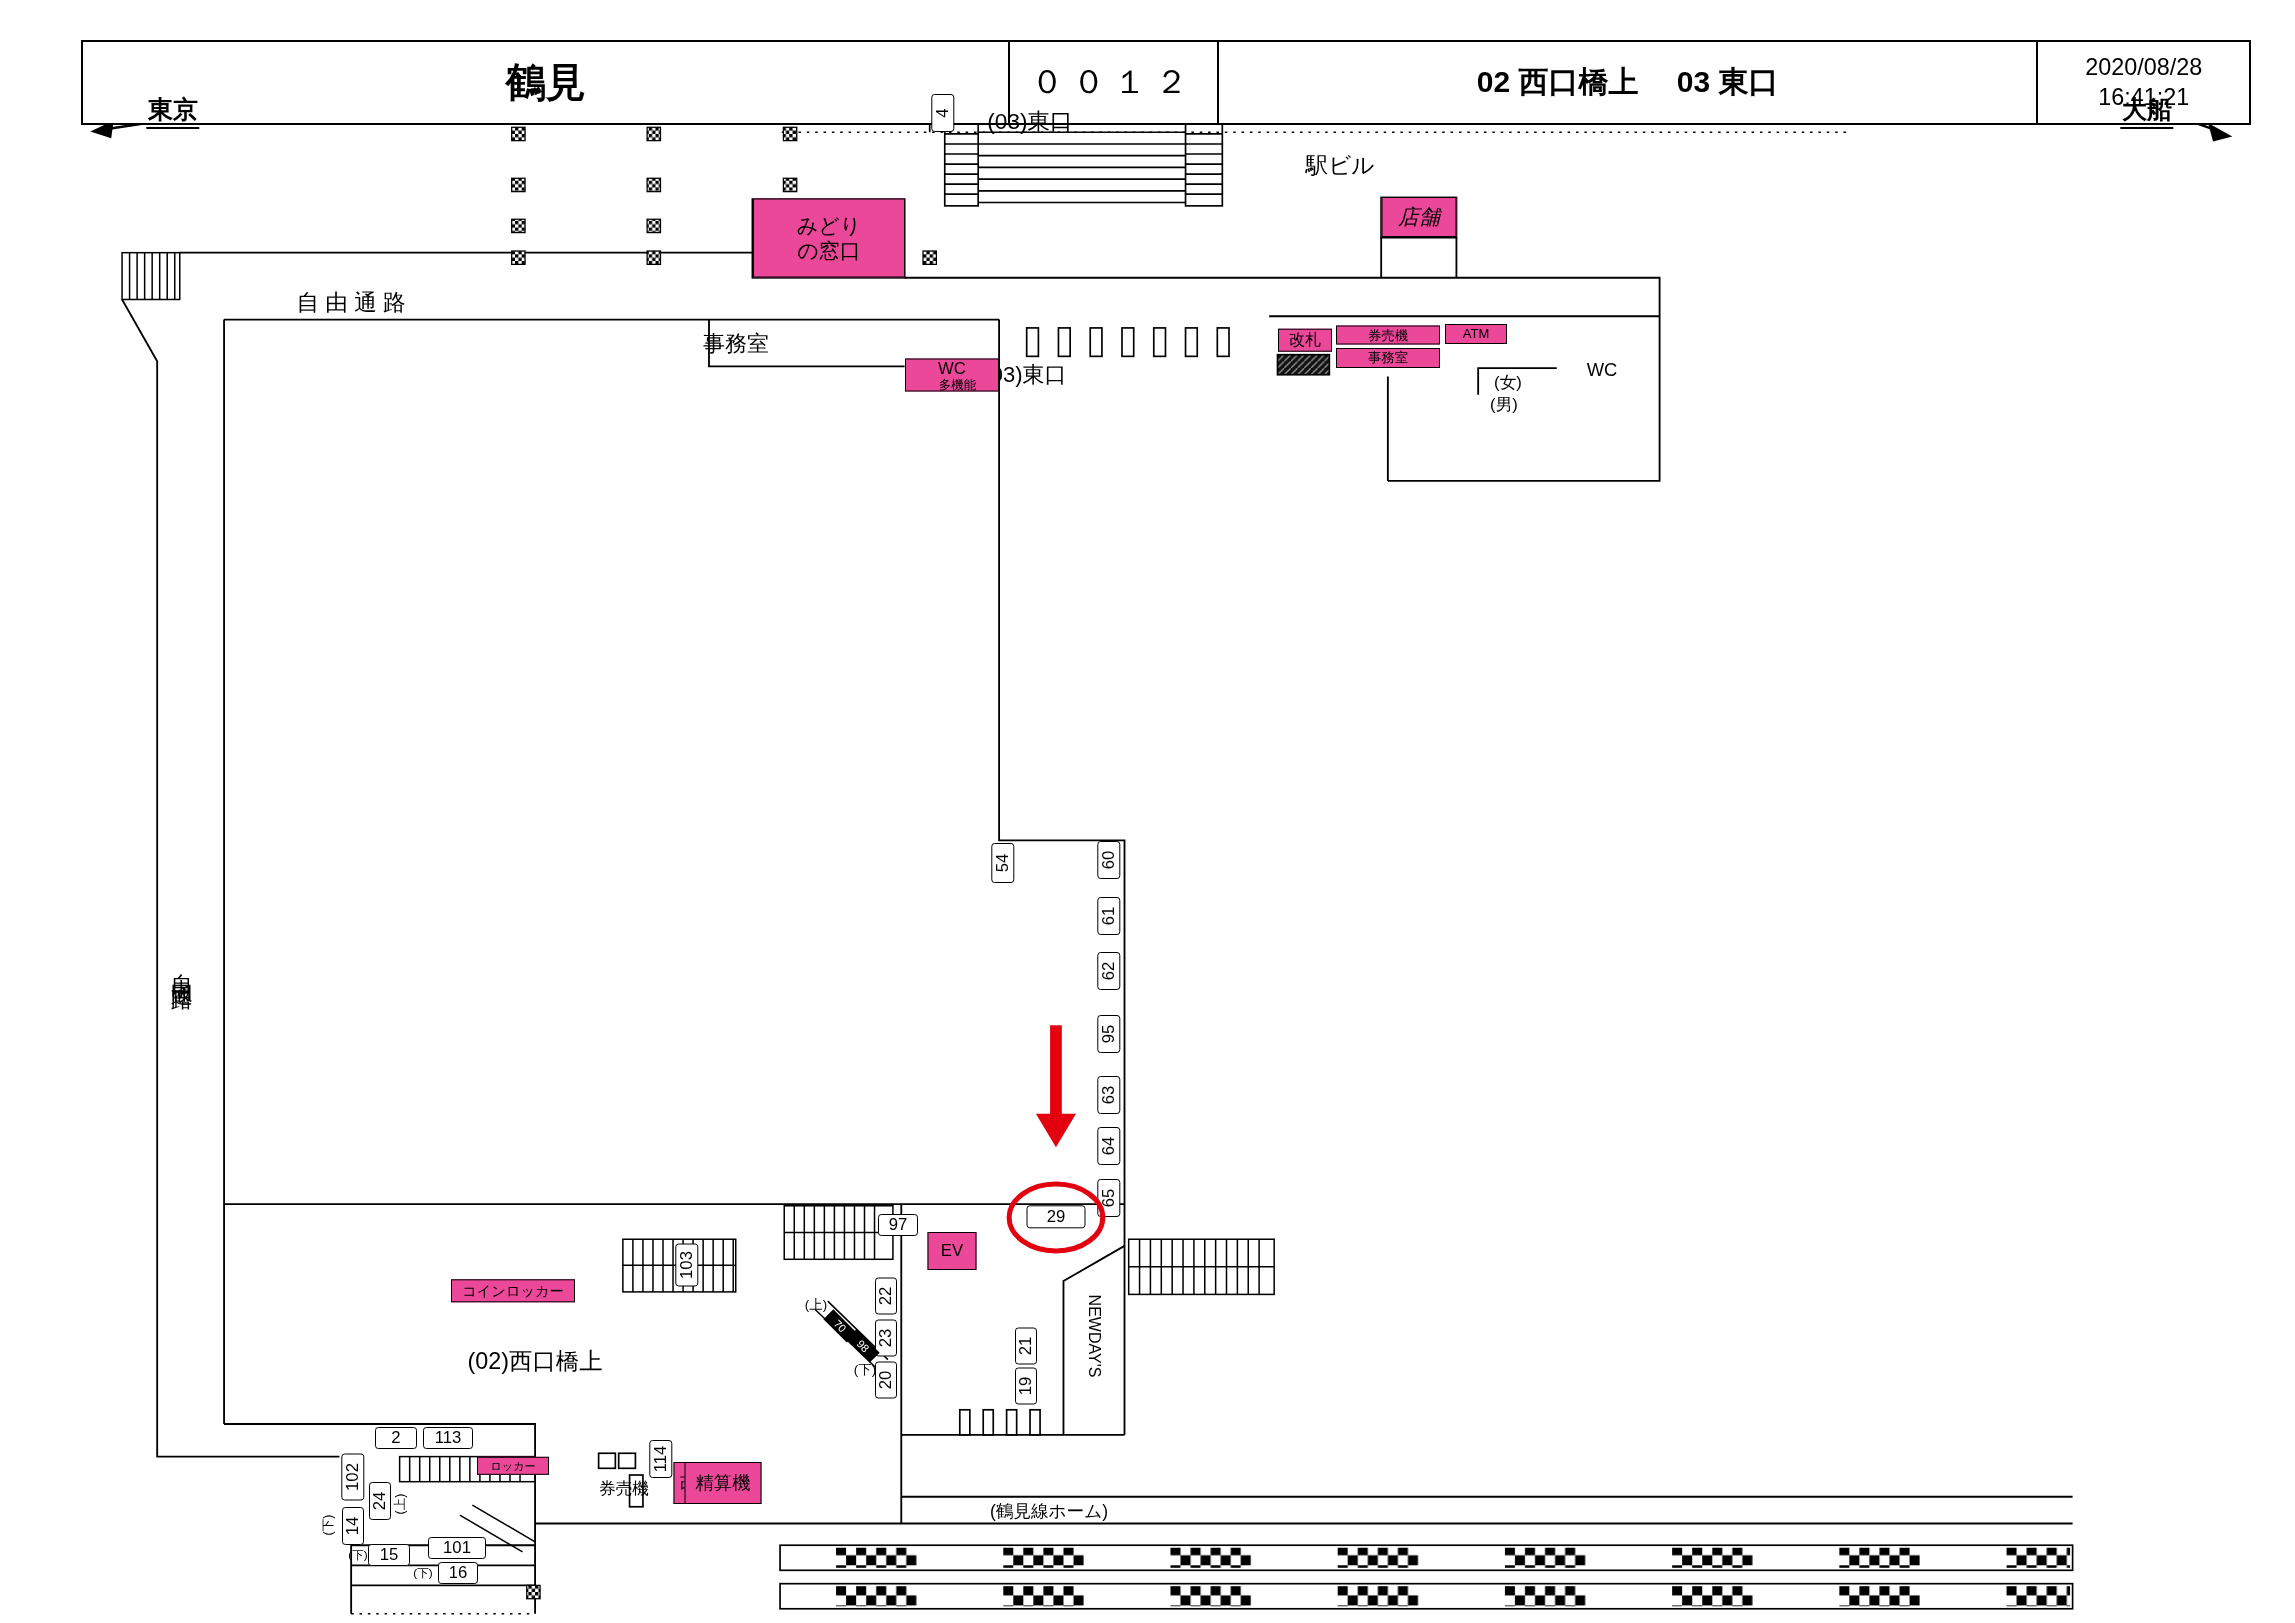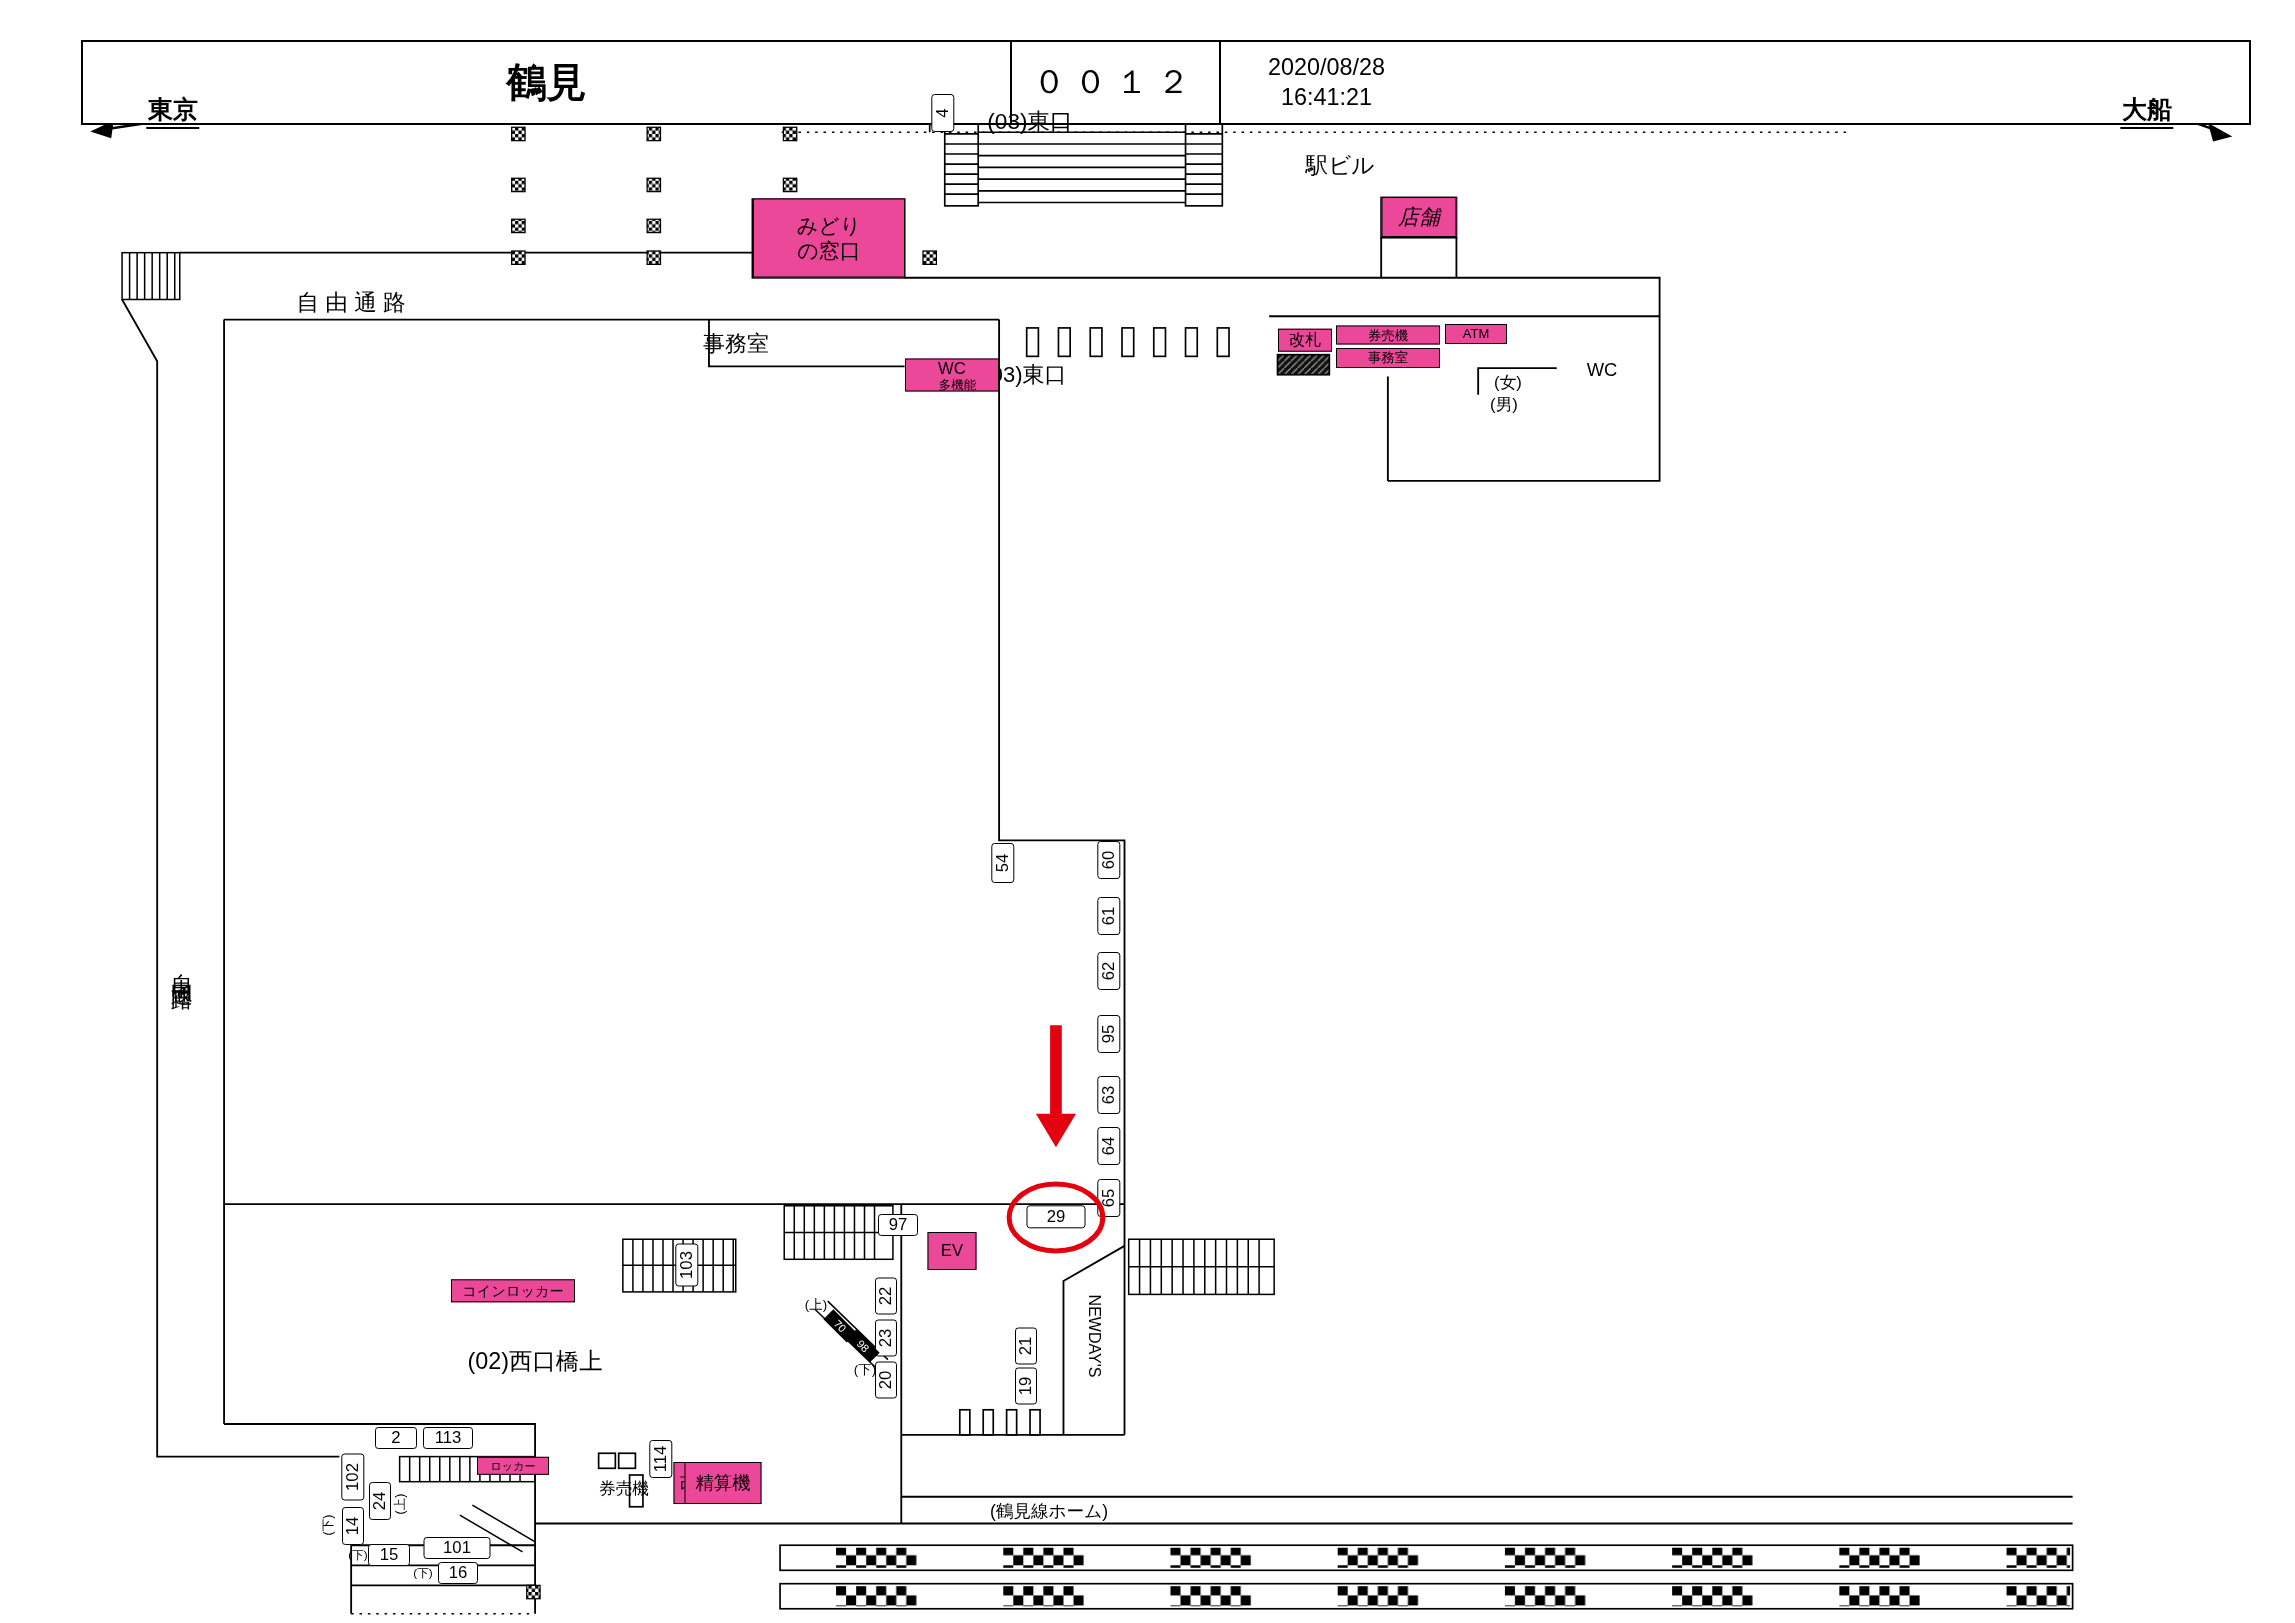--- a/index.html
+++ b/index.html
@@ -147,20 +147,21 @@
       <rect x="933" y="1848" width="1546" height="30" fill="#fff" stroke="#000" stroke-width="2"></rect>
       <rect x="936" y="1851" width="1540" height="24" fill="url(#tieband)"></rect>
       <rect x="933" y="1894" width="1546" height="30" fill="#fff" stroke="#000" stroke-width="2"></rect>
       <rect x="936" y="1897" width="1540" height="24" fill="url(#tieband)"></rect>
     </g>
   </svg>
 
   <div id="header">
     <div class="cell" style="width:927px;font-size:40px;font-weight:bold;">鶴見</div>
     <div class="cell" style="width:209px;font-size:33px;letter-spacing:8.4px;">００１２</div>
+    <div class="cell" style="width:821px;font-size:30px;font-weight:bold;">02 西口橋上　 03 東口</div>
     <div class="cell" style="width:213px;flex-direction:column;font-size:23.4px;line-height:1.25;">
       <div>2020/08/28</div>
       <div>16:41:21</div>
     </div>
   </div>
 
   <div class="abs underlined" style="left:173px;top:112px;font-size:25px;">東京</div>
   <div class="abs underlined" style="left:2147px;top:112px;font-size:25px;">大船</div>
 
   <div class="abs lbl" style="left:1030px;top:122px;font-size:22.6px;">(03)東口</div>
@@ -219,21 +220,21 @@
   <div class="abs nbox rot" style="left:1026px;top:1346px;width:37px;height:22px;">21</div>
   <div class="abs nbox rot" style="left:1026px;top:1386px;width:37px;height:22px;">19</div>
   <div class="abs nbox rot" style="left:687px;top:1265px;width:43px;height:23.4px;">103</div>
   <div class="abs nbox rot" style="left:661px;top:1459px;width:38px;height:23.4px;">114</div>
   <div class="abs nbox rot" style="left:353px;top:1477px;width:47px;height:23.4px;">102</div>
   <div class="abs nbox rot" style="left:380px;top:1501px;width:38px;height:22px;">24</div>
   <div class="abs nbox rot" style="left:353px;top:1526px;width:38px;height:22px;">14</div>
   <div class="abs nbox" style="left:396px;top:1438px;width:42px;height:22px;">2</div>
   <div class="abs nbox" style="left:448px;top:1438px;width:50px;height:22px;">113</div>
   <div class="abs nbox" style="left:389px;top:1555px;width:42px;height:22px;">15</div>
-  <div class="abs nbox" style="left:457px;top:1548px;width:67px;height:22px;">101</div>
+  <div class="abs nbox" style="left:457px;top:1548px;width:58px;height:22px;">101</div>
   <div class="abs nbox" style="left:458px;top:1573px;width:40px;height:22px;">16</div>
   <div class="abs ebox" style="left:840px;top:1326px;width:33px;height:14.2px;">70</div>
   <div class="abs ebox" style="left:863px;top:1346px;width:33px;height:14.2px;">98</div>
 
   <svg class="layer" width="2295" height="1624" viewBox="0 0 2745 1942" style="z-index:5;pointer-events:none;">
     <g>
       <polygon points="1256,1226 1270,1226 1270,1332 1287,1332 1263,1372 1239,1332 1256,1332" fill="#e3000f"></polygon>
     </g>
     <ellipse cx="1263" cy="1456" rx="56" ry="40" fill="none" stroke="#e3000f" stroke-width="6"></ellipse>
   </svg>

